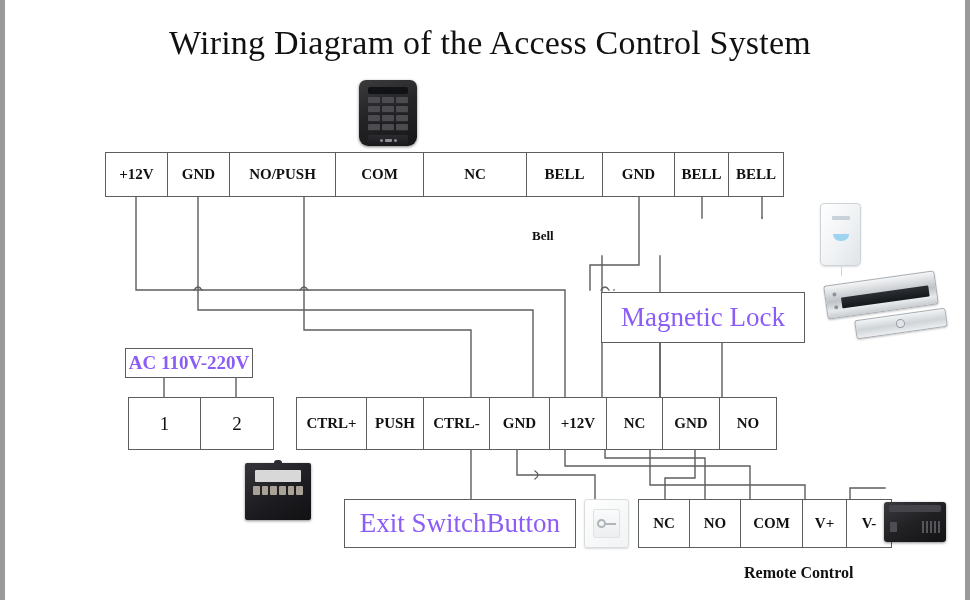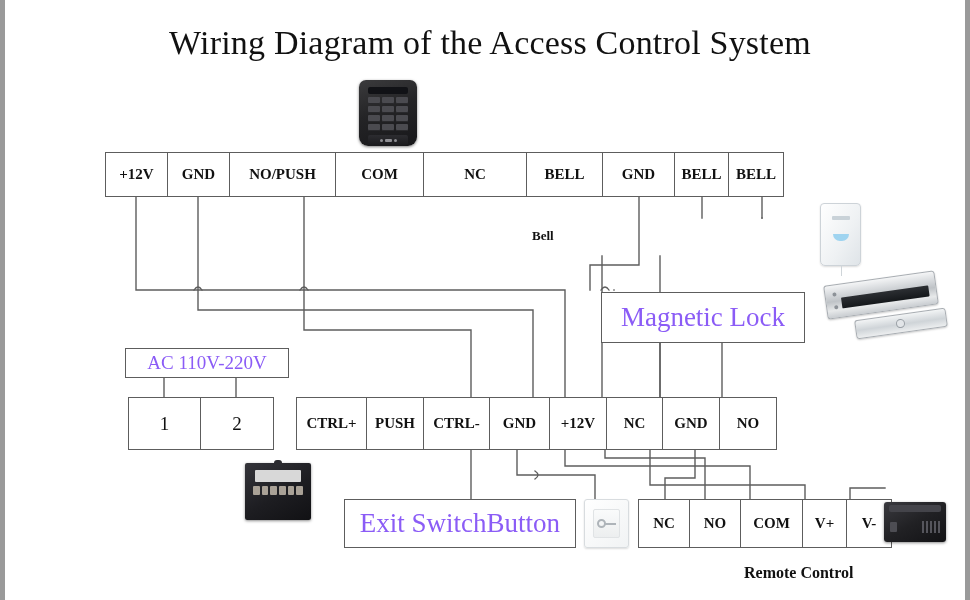--- a/index.html
+++ b/index.html
@@ -338,21 +338,21 @@
 
   <div class="device maglock-body" style="left:820px; top:278px; width:112px; height:34px;">
     <div class="ml-slot"></div>
     <div class="ml-screw" style="left:6%; top:22%;"></div>
     <div class="ml-screw" style="left:6%; top:62%;"></div>
   </div>
   <div class="device maglock-plate" style="left:850px; top:314px; width:92px; height:19px;">
     <div class="mp-hole"></div>
   </div>
 
-  <div class="plainbox" style="left:120px; top:348px; width:164px; height:30px; font-size:19px;">AC 110V-220V</div>
+  <div class="plainbox" style="left:120px; top:348px; width:128px; height:30px; font-size:19px;font-weight:bold;">AC 110V-220V</div>
 
   <div class="tblock" style="left:123px; top:397px; height:53px;">
     <div class="cell" style="width:72px; font-weight:normal; font-size:19px;">1</div>
     <div class="cell" style="width:72px; font-weight:normal; font-size:19px;">2</div>
   </div>
 
 
   <div class="device psu" style="left:240px; top:463px; width:66px; height:57px;">
     <div class="psu-knob"></div>
     <div class="psu-label"></div>

